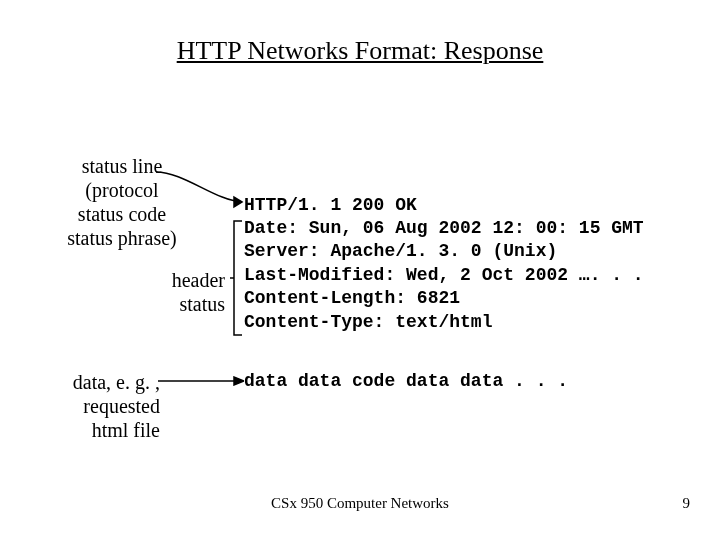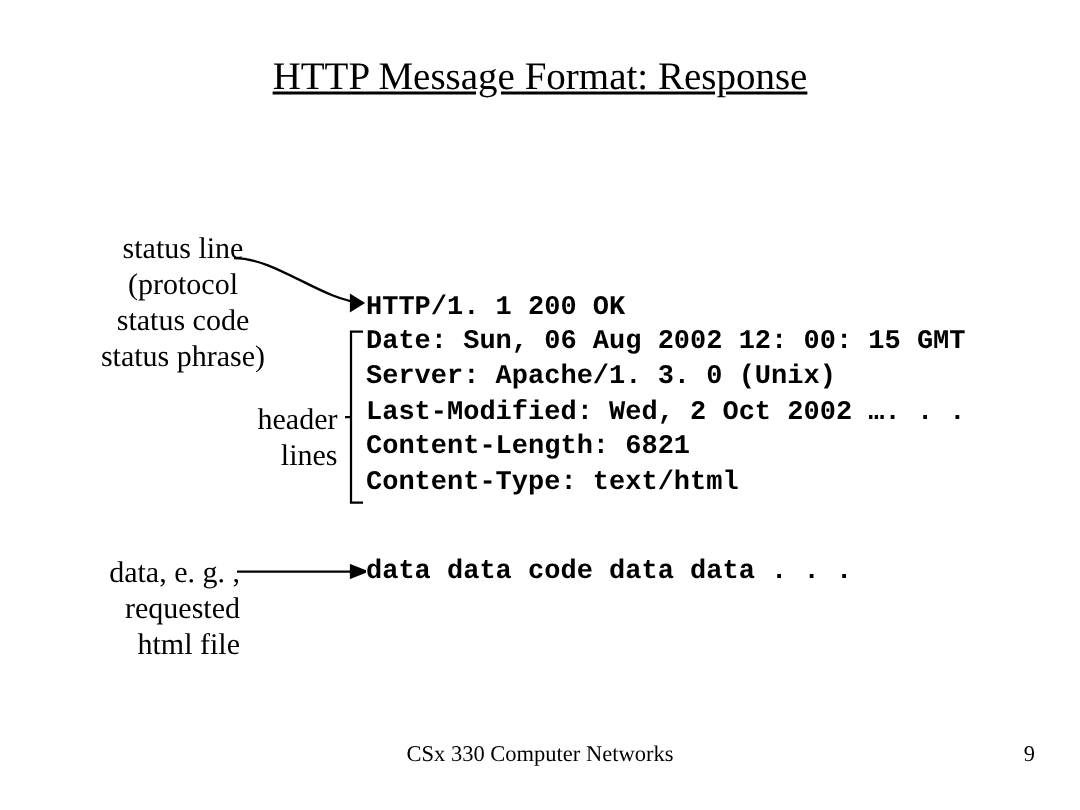--- a/index.html
+++ b/index.html
@@ -92,28 +92,28 @@
     bottom: 28px;
     right: 30px;
     font-size: 15px;
   }
 </style>
 </head>
 <body>
 
 <div class="slide">
 
-  <div class="title">HTTP Message Format: Response</div>
+  <div class="title">HTTP Networks Format: Response</div>
 
   <div class="label status-line" style="white-space:pre;text-align:center;">status line
 (protocol
 status code
 status phrase)</div>
   <div class="label header-lines" style="white-space:pre;">header
-lines</div>
+status</div>
   <div class="label data-label" style="white-space:pre;">data, e. g. ,
 requested
 html file</div>
 
   <div class="mono-block status">HTTP/1. 1 200 OK</div>
   <div class="mono-block headers">Date: Sun, 06 Aug 2002 12: 00: 15 GMT
 Server: Apache/1. 3. 0 (Unix)
 Last-Modified: Wed, 2 Oct 2002 …. . .
 Content-Length: 6821
 Content-Type: text/html</div>
@@ -126,16 +126,16 @@
 
   <svg class="bracket" style="left:230px;top:219px;width:14px;height:118px;" viewBox="0 0 14 118">
     <path d="M 12 2 L 4 2 L 4 116 L 12 116 M 4 59 L 0 59" stroke-linejoin="miter"></path>
   </svg>
 
   <svg class="connector" style="left:158px;top:376px;width:86px;height:10px;" viewBox="0 0 86 10">
     <line x1="0" y1="5" x2="78" y2="5"></line>
     <polygon class="arrowhead" points="86,5 76,1 76,9"></polygon>
   </svg>
 
-  <div class="footer-left">CSx 330 Computer Networks</div>
+  <div class="footer-left">CSx 950 Computer Networks</div>
   <div class="footer-right">9</div>
 
 </div>
 
 </body></html>

